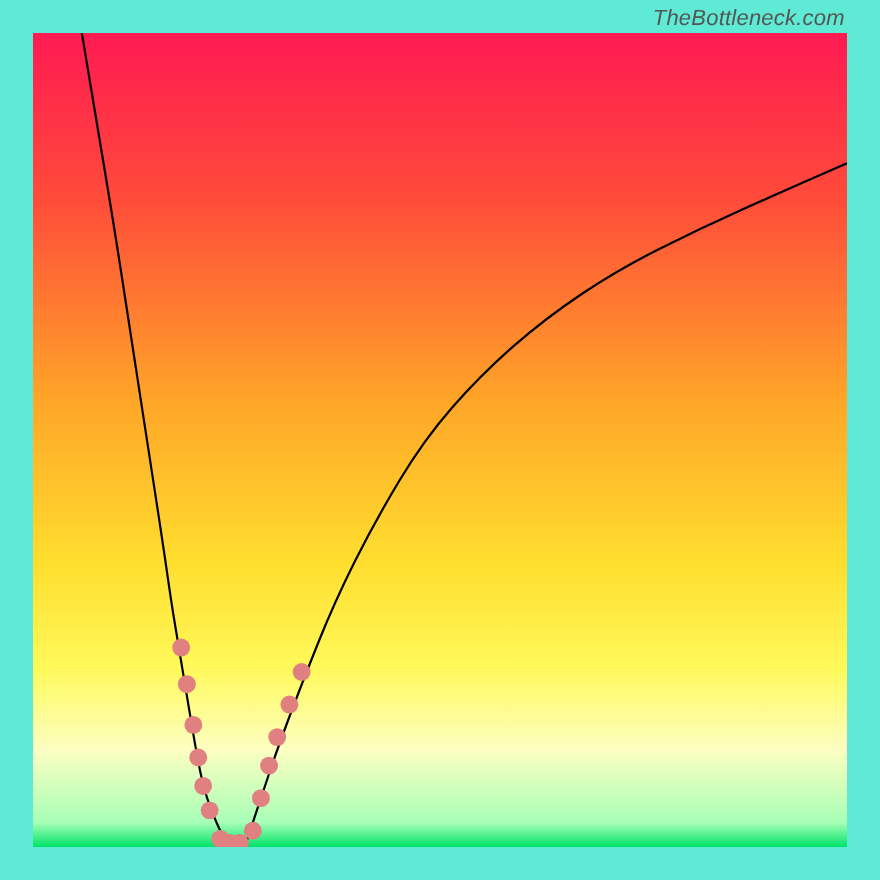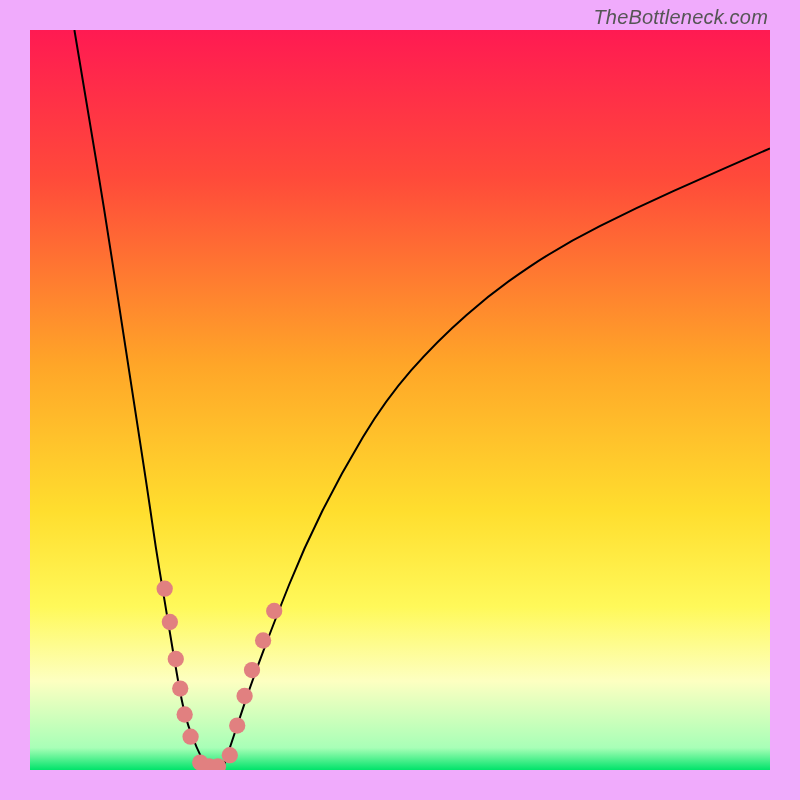--- a/index.html
+++ b/index.html
@@ -1,20 +1,20 @@
 <!DOCTYPE html>
 <html><head>
 <meta charset="utf-8">
 <style>
   * { margin: 0; padding: 0; box-sizing: border-box; }
   html, body { width: 800px; height: 800px; overflow: hidden; }
   .frame {
     width: 800px;
     height: 800px;
-    background: #f0abfc;
+    background: #5eead4;
     position: relative;
   }
   .plot-area {
     position: absolute;
     left: 30px;
     top: 30px;
     width: 740px;
     height: 740px;
   }
   .watermark {

